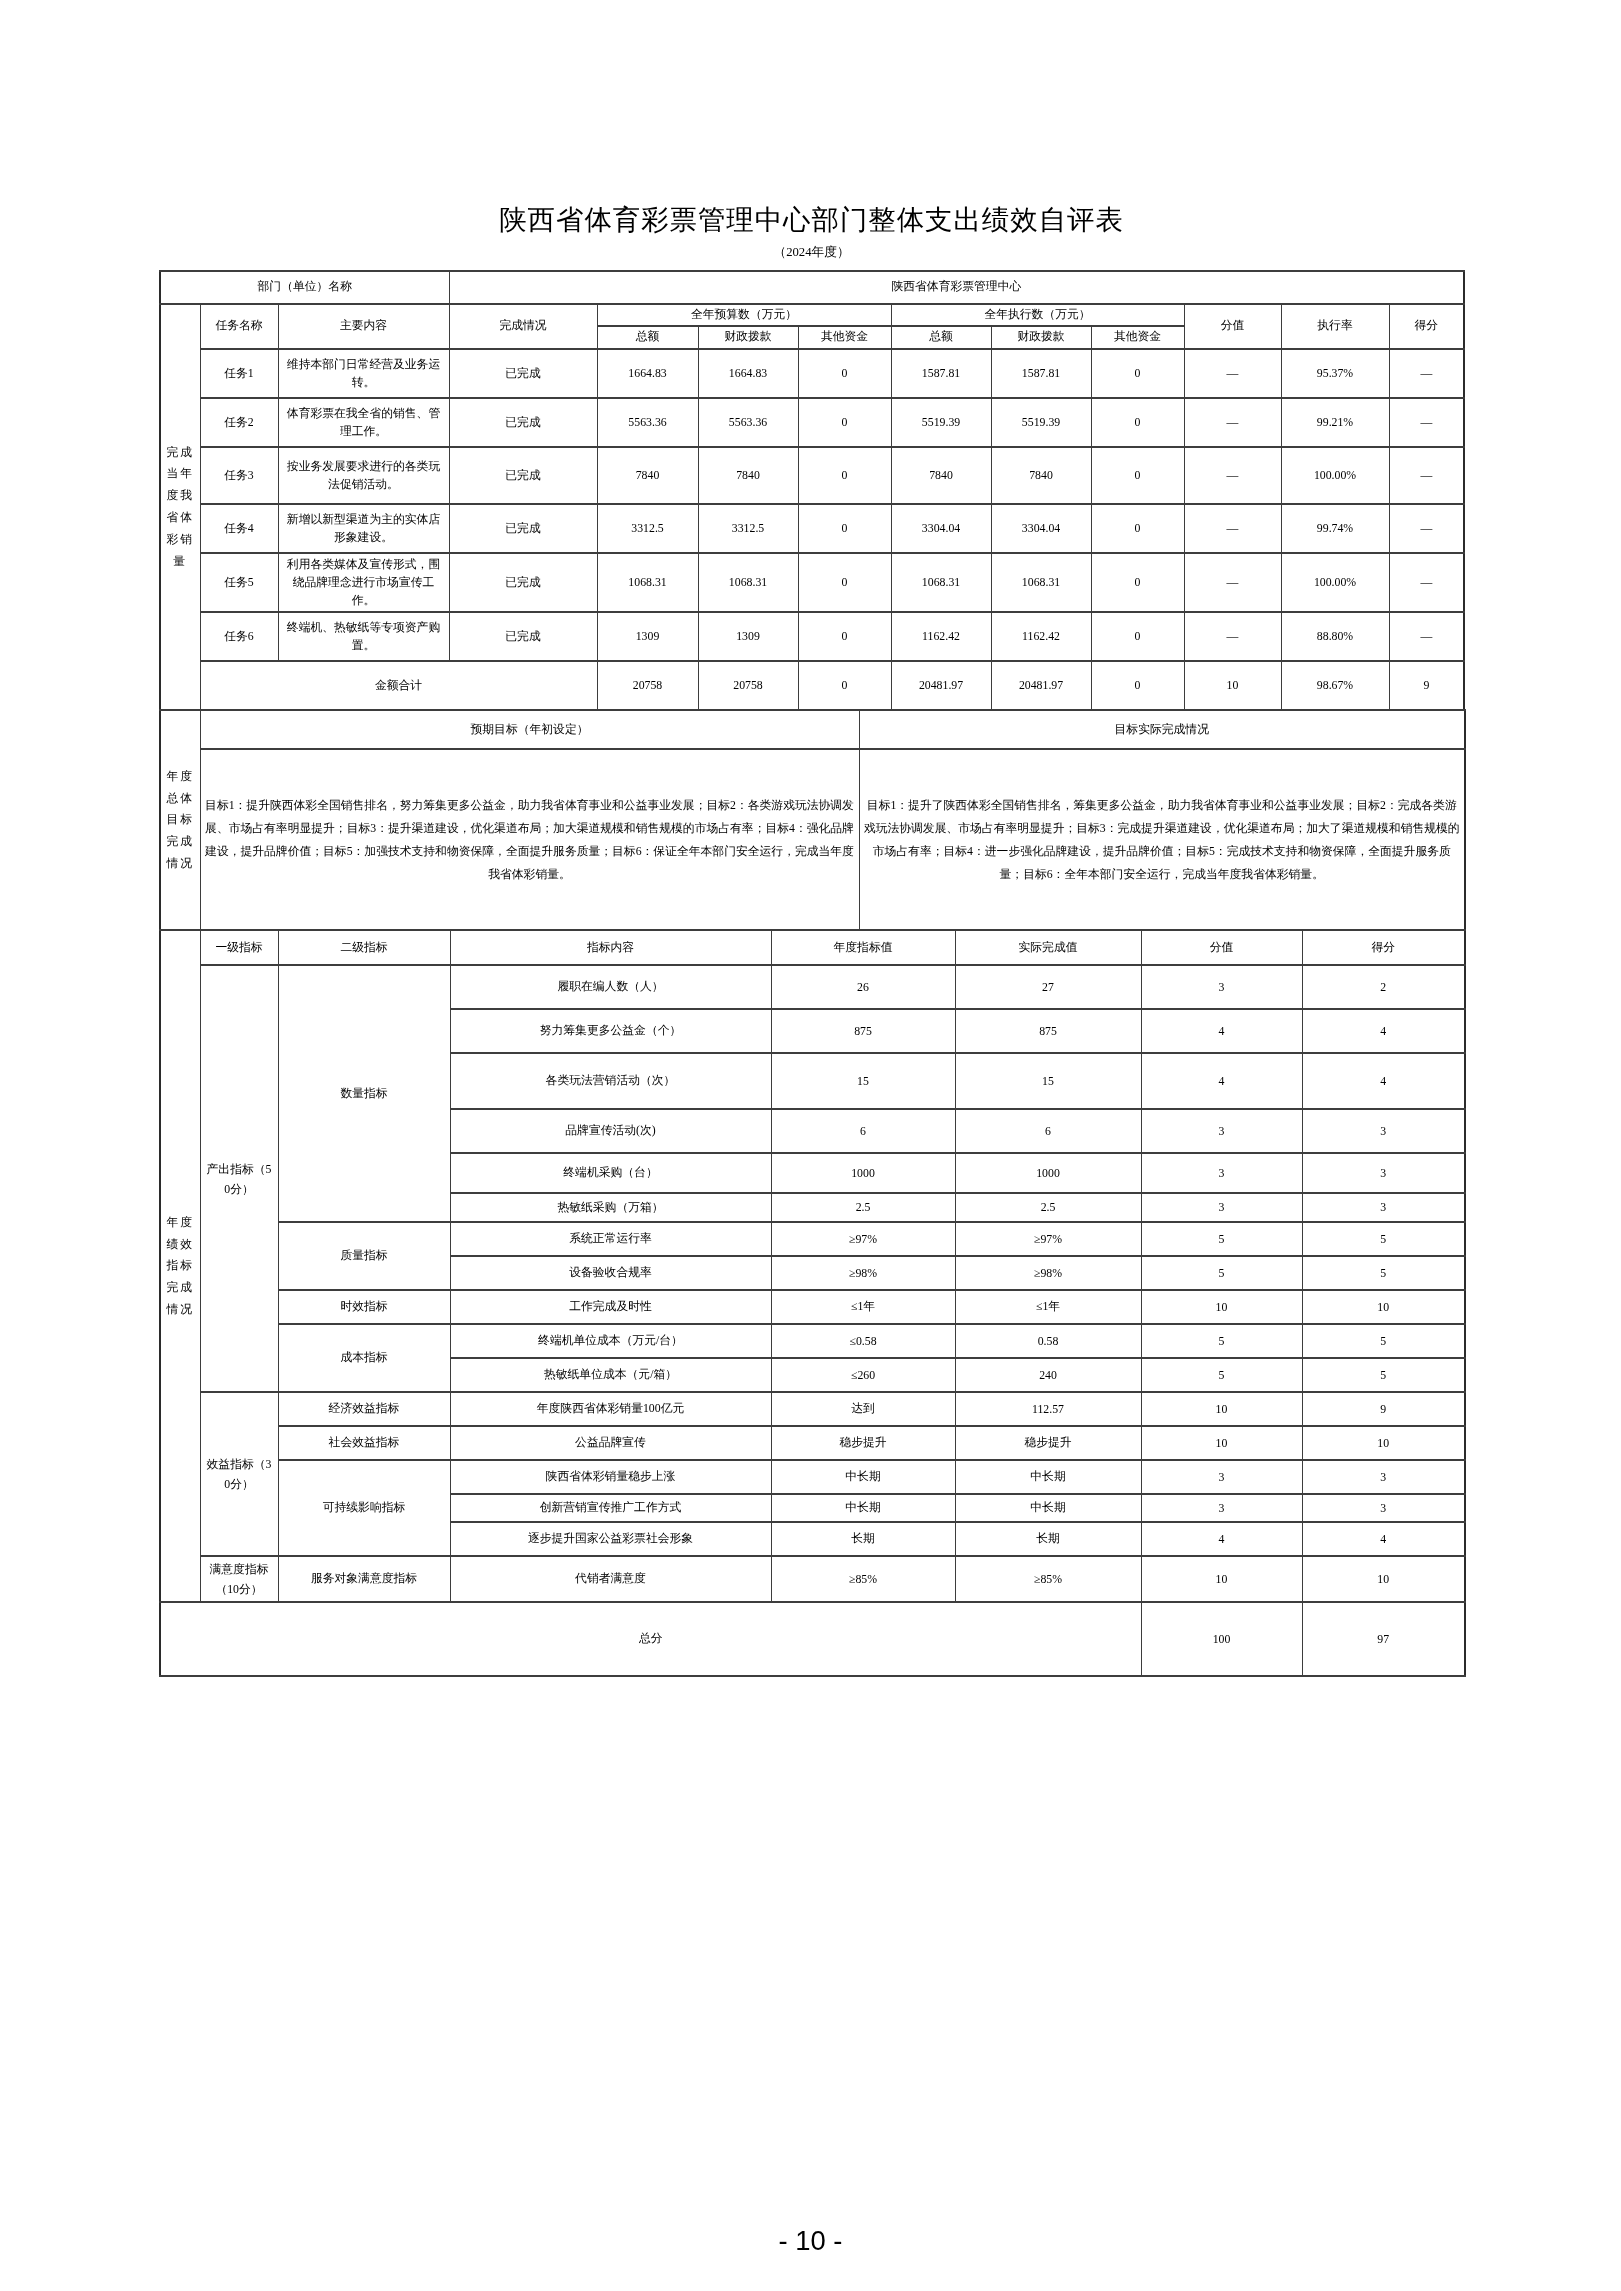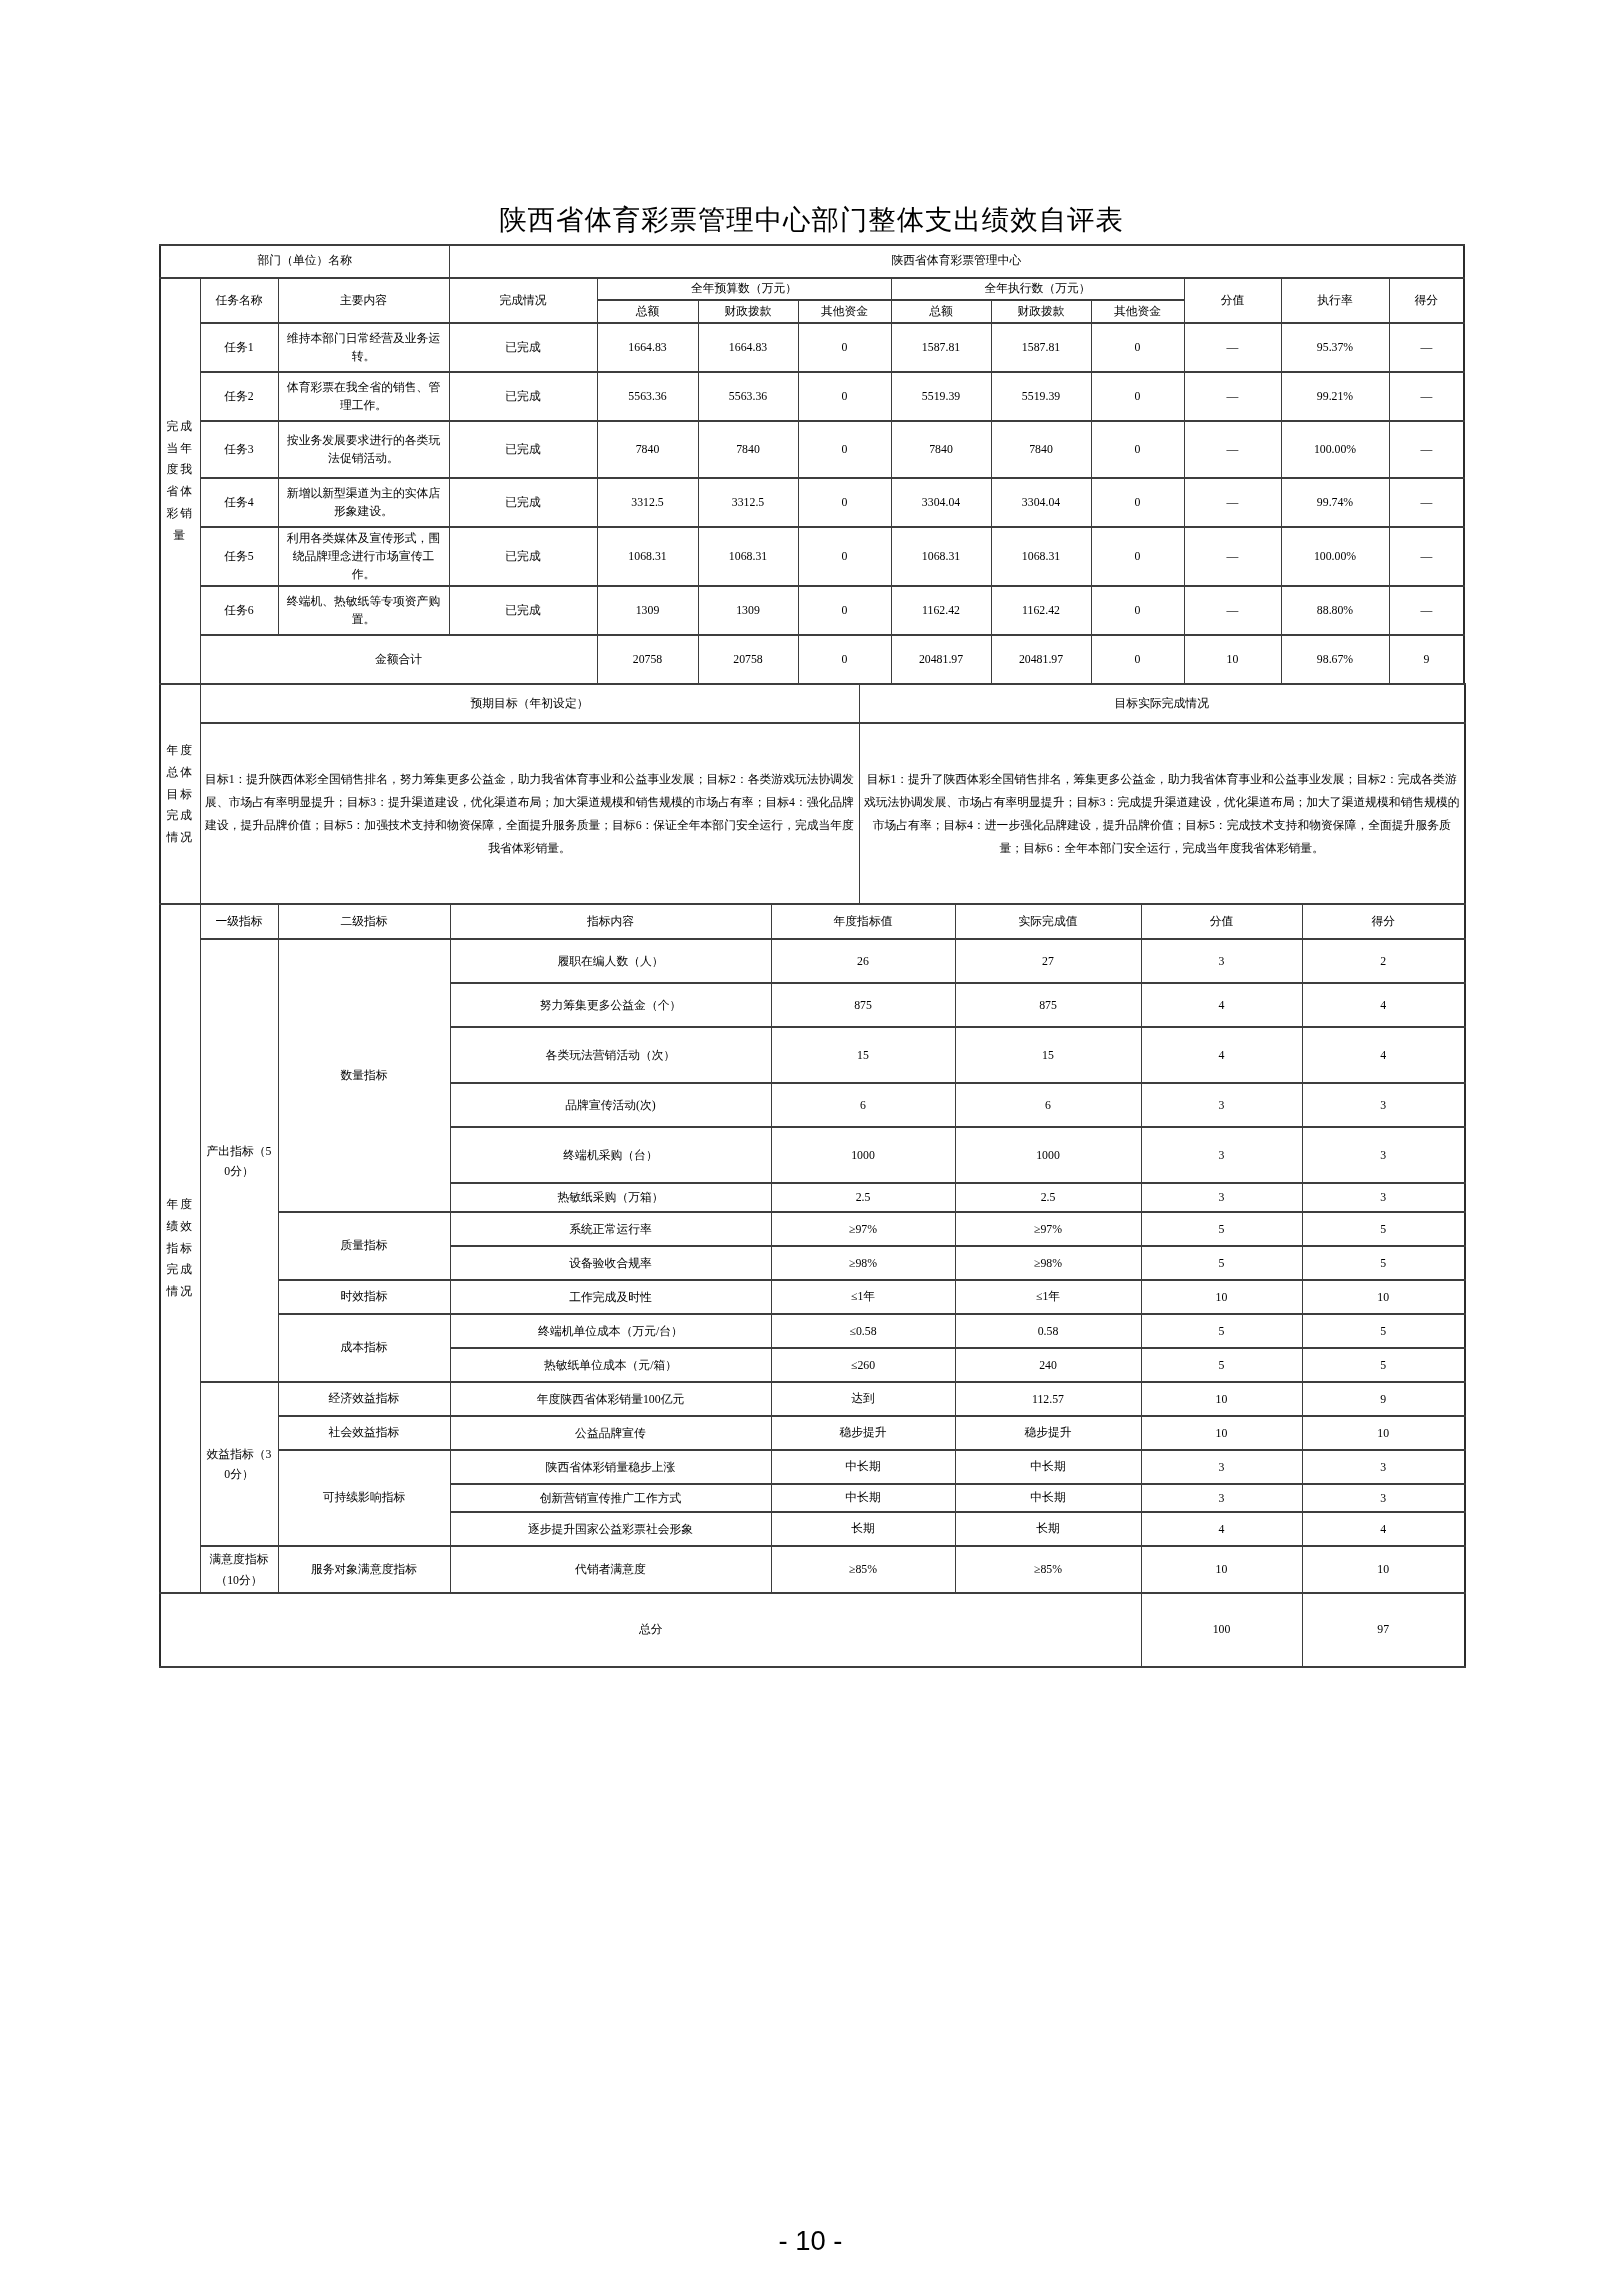--- a/index.html
+++ b/index.html
@@ -28,20 +28,21 @@
   td.goaltext { text-align:left; font-size:11.3px; line-height:1.95; padding:7.8px 11.8px; vertical-align:middle; }
   td.l1 { font-size:13.7px; line-height:1.7; }
   td.l2 { font-size:13.7px; }
   td.score-big { font-size:14.7px; }
 </style>
 </head>
 <body>
 
 <div class="sheet">
   <h1 class="doc-title">陕西省体育彩票管理中心部门整体支出绩效自评表</h1>
+  <div class="doc-subtitle">（2024年度）</div>
 
   <table class="tbl">
     <colgroup>
       <col style="width:40px">
         <col style="width:78px">
         <col style="width:171px">
         <col style="width:148px">
       <col style="width:101px">
         <col style="width:100px">
         <col style="width:93px">
@@ -239,21 +240,21 @@
       <td>4</td>
       <td>4</td>
     </tr>
     <tr style="height:44px">
       <td class="content">品牌宣传活动(次)</td>
       <td>6</td>
       <td>6</td>
       <td>3</td>
       <td>3</td>
     </tr>
-    <tr style="height:56px">
+    <tr style="height:40px">
       <td class="content">终端机采购（台）</td>
       <td>1000</td>
       <td>1000</td>
       <td>3</td>
       <td>3</td>
     </tr>
     <tr style="height:29px">
       <td class="content">热敏纸采购（万箱）</td>
       <td>2.5</td>
       <td>2.5</td>

